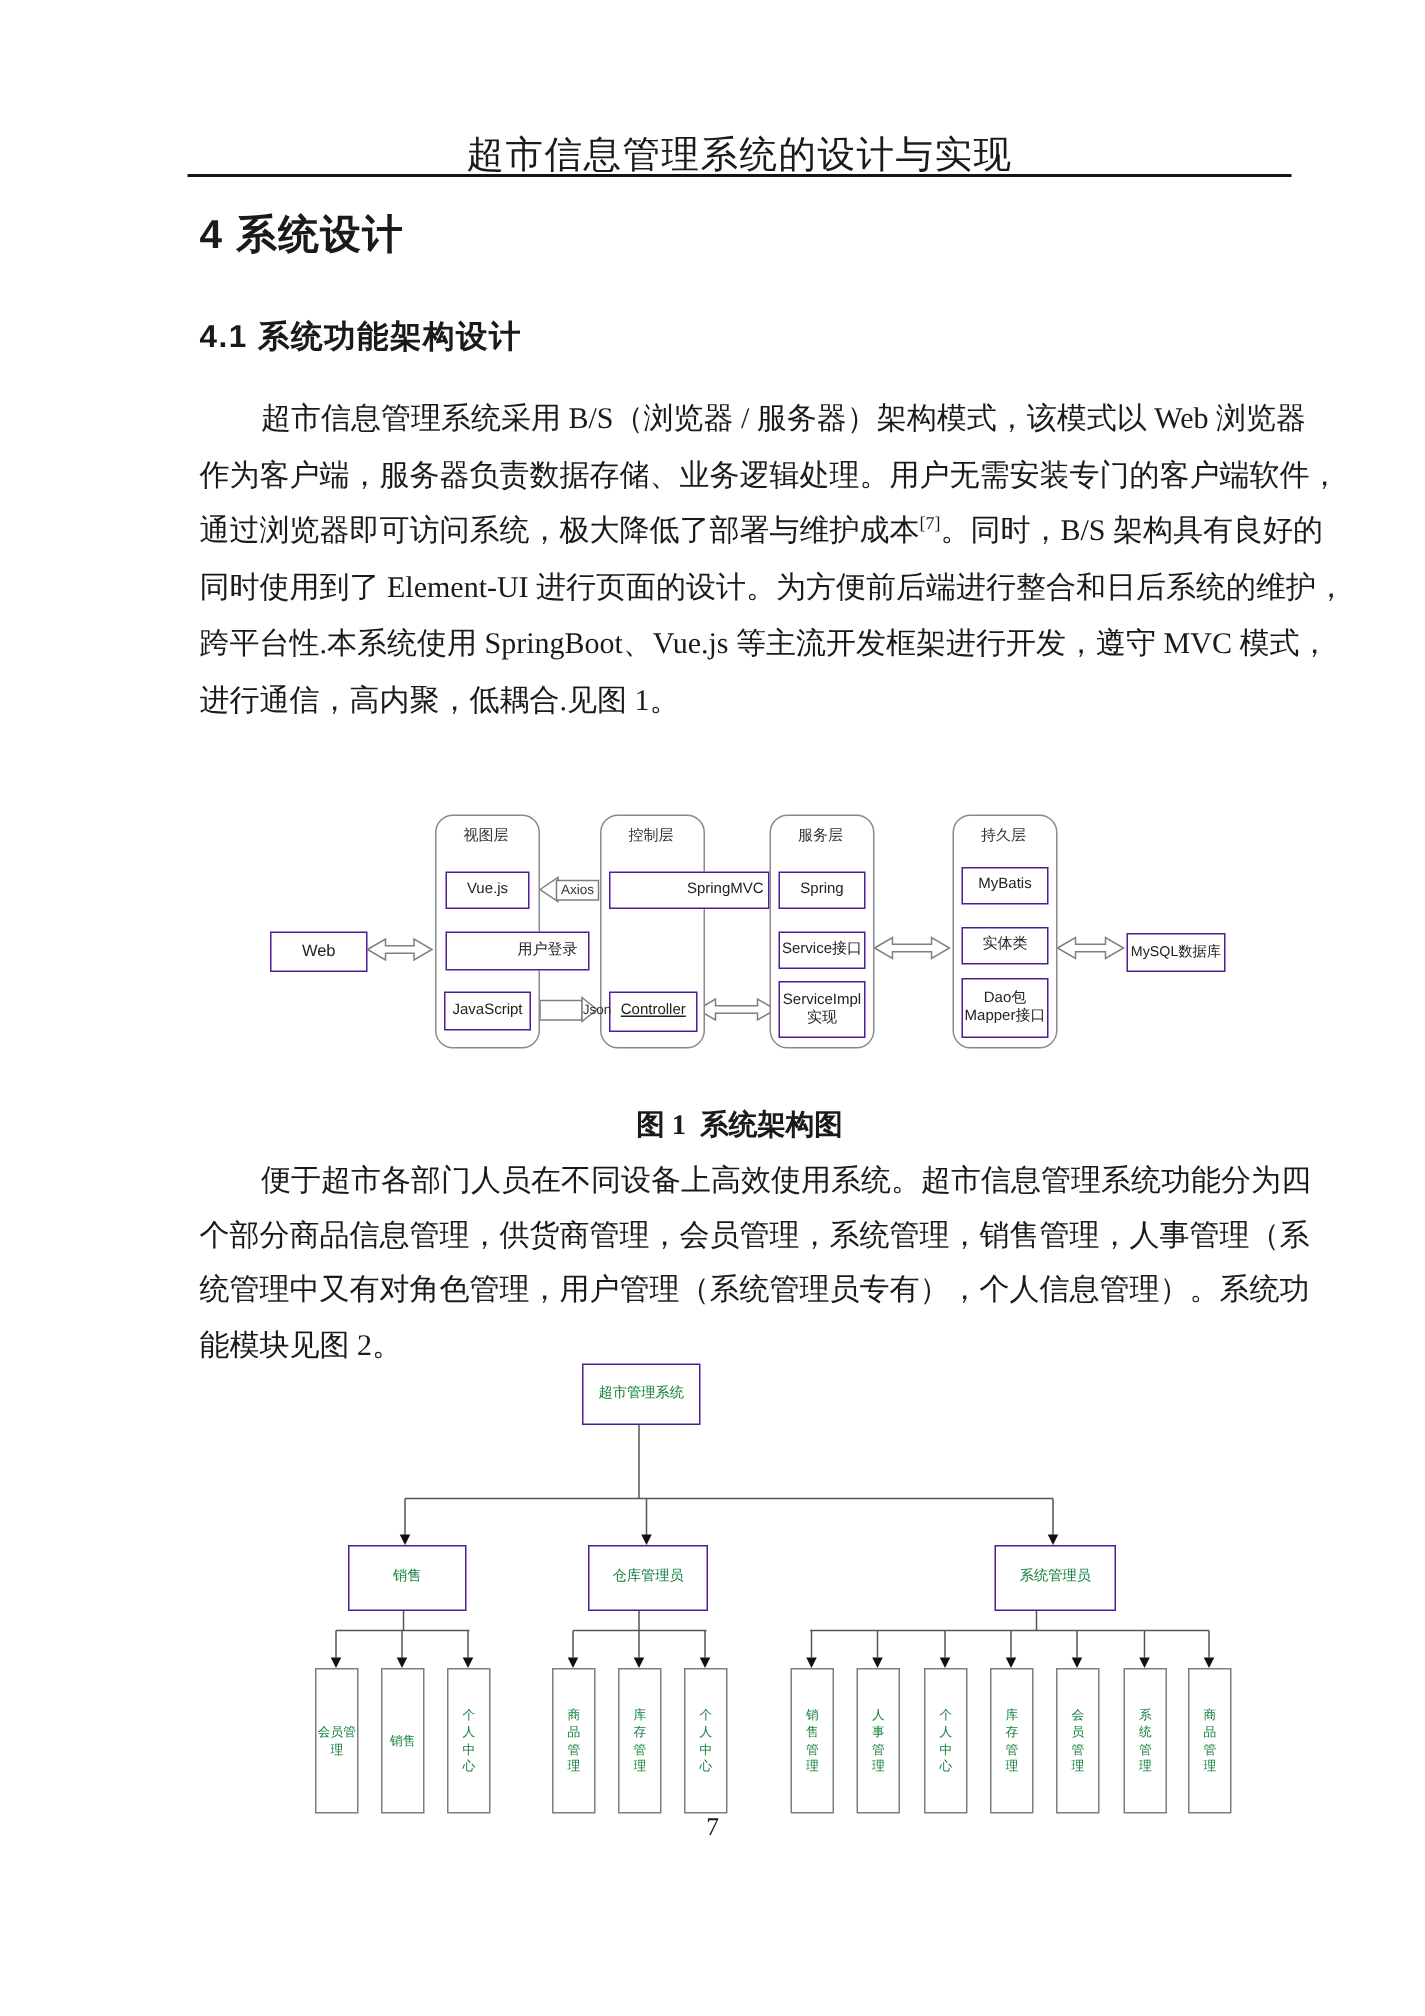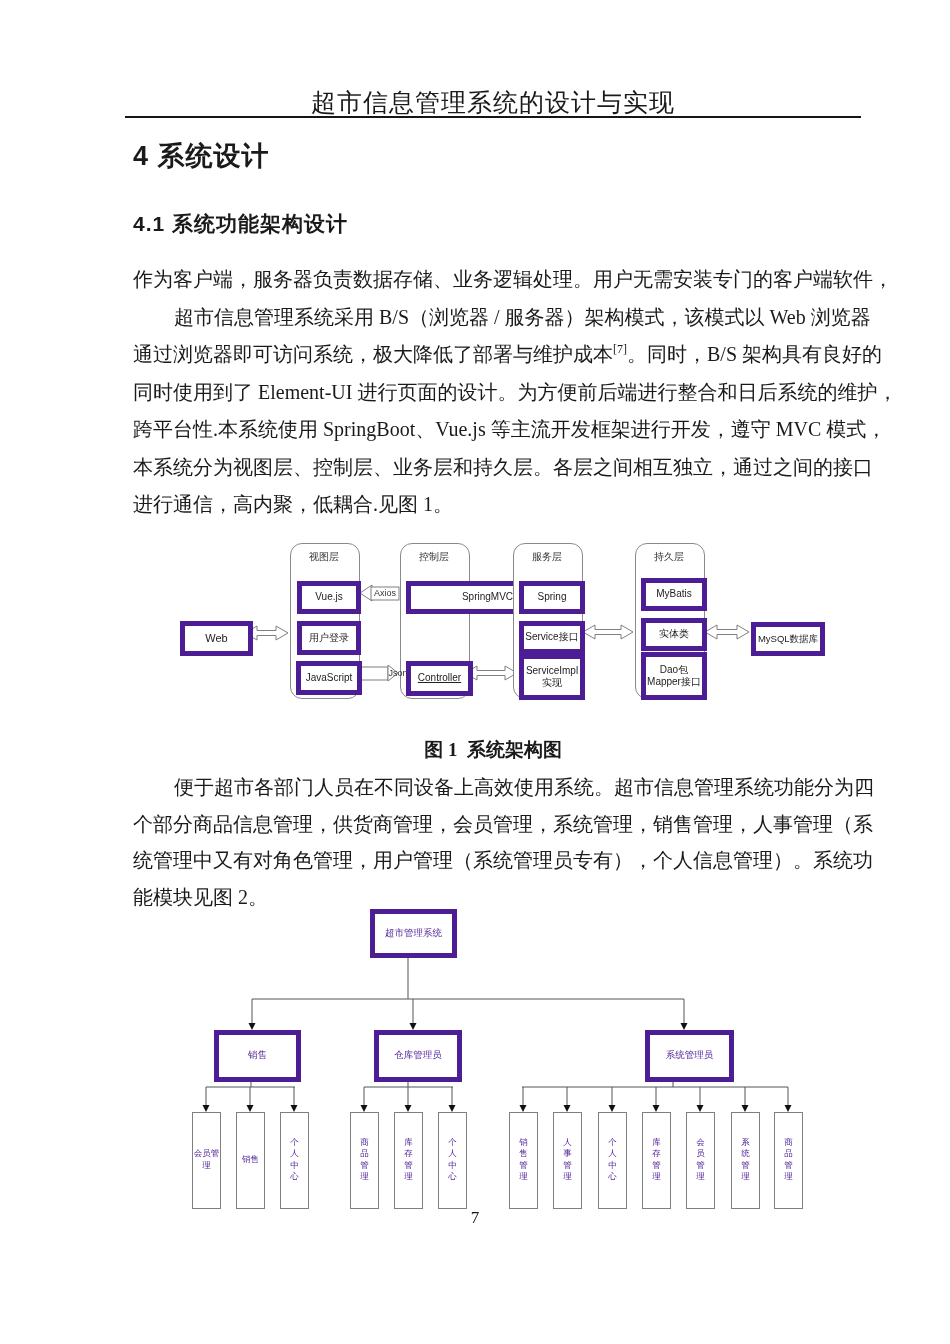--- a/index.html
+++ b/index.html
@@ -50,40 +50,40 @@
     position:absolute; top:1208px; left:0; width:950px;
     text-align:center; font-size:17px;
   }
   
   .fig1 {
     position:absolute; left:150px; top:540px; width:700px; height:175px;
     font-family:"Liberation Sans", sans-serif; color:#222; font-size:10px;
   }
   .fig1 svg, .fig2 svg { position:absolute; left:0; top:0; }
   .box {
-    position:absolute; border:5px solid #4c1d95; background:#fff;
+    position:absolute; border:1px solid #4c1d95; background:#fff;
     display:flex; align-items:center; justify-content:center;
     text-align:center; white-space:pre-line; line-height:1.25;
   }
   .layer {
     position:absolute; border:1px solid #8a8a8a; border-radius:12px;
     background:#fff; width:68px; height:154px; top:3px;
   }
   .layer-title {
     position:absolute; top:10px; left:0; width:100%;
     text-align:center; font-size:10px; color:#333;
   }
   .arrow-label {
     position:absolute; display:flex; align-items:center; justify-content:center;
     font-size:9px; color:#333; background:transparent;
   }
   
   .fig2 {
-    position:absolute; left:150px; top:905px; width:700px; height:310px;
-    font-family:Liberation Mono, monospace; color:#4c1d95;
+    position:absolute; left:168px; top:905px; width:700px; height:310px;
+    font-family:Liberation Serif, serif; color:#15803d;
   }
   .rootbox { left:220px; top:4px; width:77px; height:39px; font-size:9.5px; }
   .branch  { top:125px; height:42px; font-size:9.5px; }
   .leaf {
     position:absolute; top:207px; width:27px; height:95px;
     border:1px solid #7f7f7f; background:#fff;
     display:flex; align-items:center; justify-content:center;
     font-size:8.5px; line-height:1.3; white-space:pre-line; text-align:center;
   }
 </style>
@@ -92,26 +92,25 @@
 
 <div class="page">
 
   <div class="header-title">超市信息管理系统的设计与实现</div>
   <div class="header-rule"></div>
 
   <div class="h1">4 系统设计</div>
   <div class="h2">4.1 系统功能架构设计</div>
 
   <div class="para para1">
+    <div class="pline indent">超市信息管理系统采用 B/S（浏览器 / 服务器）架构模式，该模式以 Web 浏览器</div>
     <div class="pline">作为客户端，服务器负责数据存储、业务逻辑处理。用户无需安装专门的客户端软件，</div>
-    <div class="pline indent">超市信息管理系统采用 B/S（浏览器 / 服务器）架构模式，该模式以 Web 浏览器</div>
     <div class="pline"><span>通过浏览器即可访问系统，极大降低了部署与维护成本</span><sup>[7]</sup><span>。同时，B/S 架构具有良好的</span></div>
     <div class="pline">同时使用到了 Element-UI 进行页面的设计。为方便前后端进行整合和日后系统的维护，</div>
     <div class="pline">跨平台性.本系统使用 SpringBoot、Vue.js 等主流开发框架进行开发，遵守 MVC 模式，</div>
-    <div class="pline">本系统分为视图层、控制层、业务层和持久层。各层之间相互独立，通过之间的接口</div>
     <div class="pline short">进行通信，高内聚，低耦合.见图 1。</div>
   </div>
 
   <div class="fig1">
     <svg width="700" height="175" viewBox="0 0 700 175">
 
       <path d="M95,93 L107,86 L107,90.5 L126,90.5 L126,86 L138,93 L126,100 L126,95.5 L107,95.5 L107,100 Z" fill="#fff" stroke="#7f7f7f"></path>
       <path d="M315,52 L327,45 L327,49.5 L355,49.5 L355,45 L367,52 L355,59 L355,54.5 L327,54.5 L327,59 Z" fill="#fff" stroke="#7f7f7f"></path>
       <path d="M315,133 L327,126 L327,130.5 L355,130.5 L355,126 L367,133 L355,140 L355,135.5 L327,135.5 L327,140 Z" fill="#fff" stroke="#7f7f7f"></path>
       <path d="M433,92 L445,85 L445,89.5 L471,89.5 L471,85 L483,92 L471,99 L471,94.5 L445,94.5 L445,99 Z" fill="#fff" stroke="#7f7f7f"></path>
@@ -122,21 +121,21 @@
 
       <rect x="210" y="127" width="28" height="13" fill="#fff" stroke="#7f7f7f"></rect>
       <path d="M238,125 L248,133 L238,141 Z" fill="#fff" stroke="#7f7f7f"></path>
     </svg>
 
     <div class="box" style="left:30px;top:81px;width:63px;height:25px;font-size:11px;">Web</div>
 
     <div class="layer" style="left:140px;"></div>
     <div class="layer-title" style="left:140px;width:68px;">视图层</div>
     <div class="box" style="left:147px;top:41px;width:54px;height:23px;">Vue.js</div>
-    <div class="box" style="left:147px;top:81px;width:54px;height:24px;">用户登录</div>
+    <div class="box" style="left:147px;top:81px;width:54px;height:24px;padding-left:40px;">用户登录</div>
     <div class="box" style="left:146px;top:121px;width:56px;height:24px;">JavaScript</div>
 
     <div class="layer" style="left:250px;"></div>
     <div class="layer-title" style="left:250px;width:68px;">控制层</div>
     <div class="box" style="left:256px;top:41px;width:57px;height:23px;padding-left:48px;">SpringMVC</div>
     <div class="box" style="left:256px;top:121px;width:57px;height:25px;text-decoration:underline;">Controller</div>
 
     <div class="layer" style="left:363px;"></div>
     <div class="layer-title" style="left:363px;width:68px;">服务层</div>
     <div class="box" style="left:369px;top:41px;width:56px;height:23px;">Spring</div>

